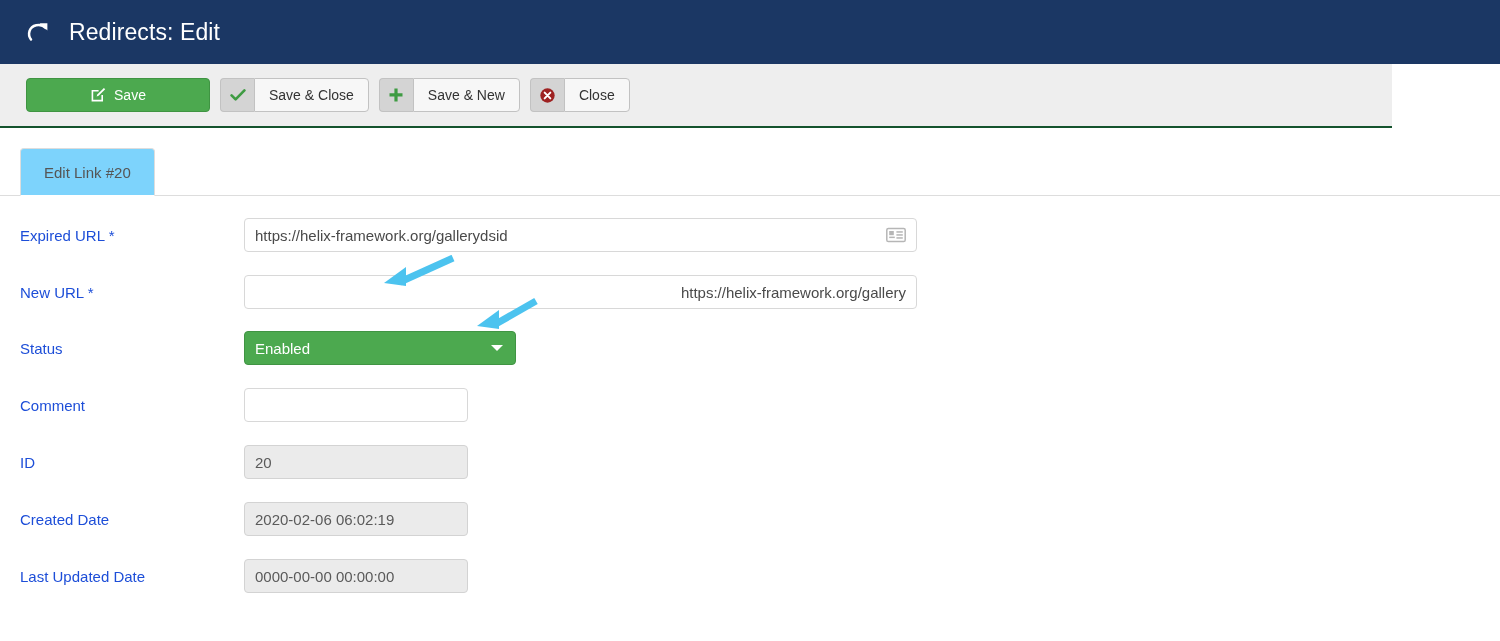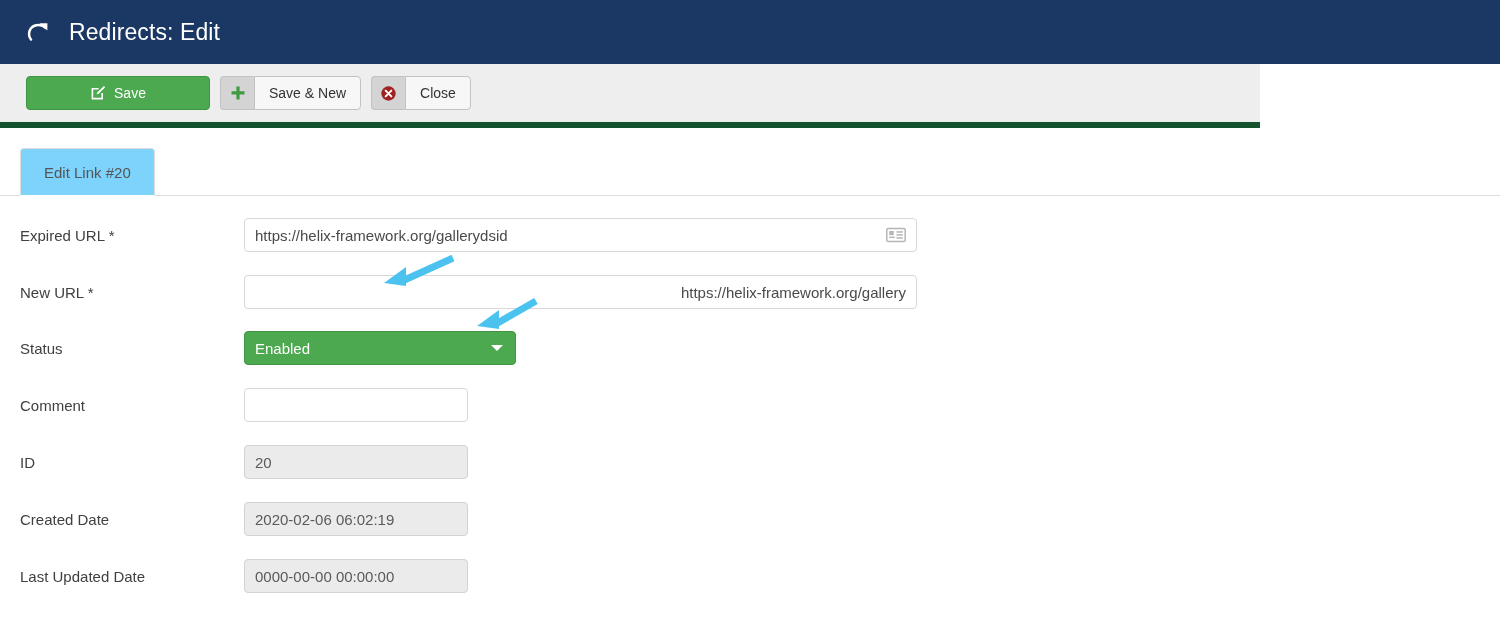--- a/index.html
+++ b/index.html
@@ -27,23 +27,23 @@
     color: #ffffff;
     font-size: 23px;
     font-weight: 400;
     letter-spacing: 0.1px;
     white-space: nowrap;
   }
 
   
   #toolbar {
     position: absolute; left: 0; top: 64px;
-    width: 1260px; height: 64px;
+    width: 1392px; height: 64px;
     background: #eeeeee;
-    border-bottom: 6px solid #14532d;
+    border-bottom: 2px solid #14532d;
     display: flex; align-items: center;
   }
   .btn-group { display: flex; align-items: stretch; margin-left: 10px; }
   .btn-group:first-child { margin-left: 26px; }
 
   .btn-primary {
     height: 34px;
     min-width: 184px;
     background: #4ca94f;
     border: 1px solid #3f9442;
@@ -107,21 +107,21 @@
   .form-row {
     position: absolute;
     left: 0;
     height: 34px;
     display: flex; align-items: center;
   }
   .form-label {
     position: absolute; left: 20px;
     width: 215px;
     font-size: 15px;
-    color: #404040;
+    color: #1d4ed8;
     white-space: nowrap;
   }
   .field-wrap { position: absolute; left: 244px; height: 34px; }
 
   .txt {
     height: 34px;
     border: 1px solid #d8d8d8;
     border-radius: 4px;
     background: #ffffff;
     font-family: "Liberation Sans", sans-serif;
@@ -191,20 +191,32 @@
       <span class="ic-pencil">
         <svg viewBox="0 0 16 16" width="16" height="16" aria-hidden="true">
           <path d="M1.6 3.0 h7.0 v1.6 H3.2 v8.2 h8.2 V8.0 h1.6 v6.6 H1.6 Z" fill="#ffffff"></path>
           <path d="M13.9 0.9 l1.3 1.3 -6.6 6.6 -2.0 0.7 0.7 -2.0 Z" fill="#ffffff"></path>
         </svg>
       </span>
       <span>Save</span>
     </div>
   </div>
 
+  <div class="btn-group">
+    <div class="btn-split">
+      <div class="icon-cell">
+        <span class="ic-check">
+          <svg viewBox="0 0 16 16" width="16" height="16" aria-hidden="true">
+            <path d="M1.6 8.4 L5.6 12.4 L14.4 3.4" fill="none" stroke="#3e9b42" stroke-width="2.6" stroke-linecap="round" stroke-linejoin="round"></path>
+          </svg>
+        </span>
+      </div>
+      <div class="label-cell">Save &amp; Close</div>
+    </div>
+  </div>
 
   <div class="btn-group">
     <div class="btn-split">
       <div class="icon-cell">
         <span class="ic-plus">
           <svg viewBox="0 0 16 16" width="16" height="16" aria-hidden="true">
             <path d="M6.4 1.4 h3.2 v4.9 h4.9 v3.2 h-4.9 v4.9 h-3.2 v-4.9 h-4.9 v-3.2 h4.9 Z" fill="#3e9b42"></path>
           </svg>
         </span>
       </div>

